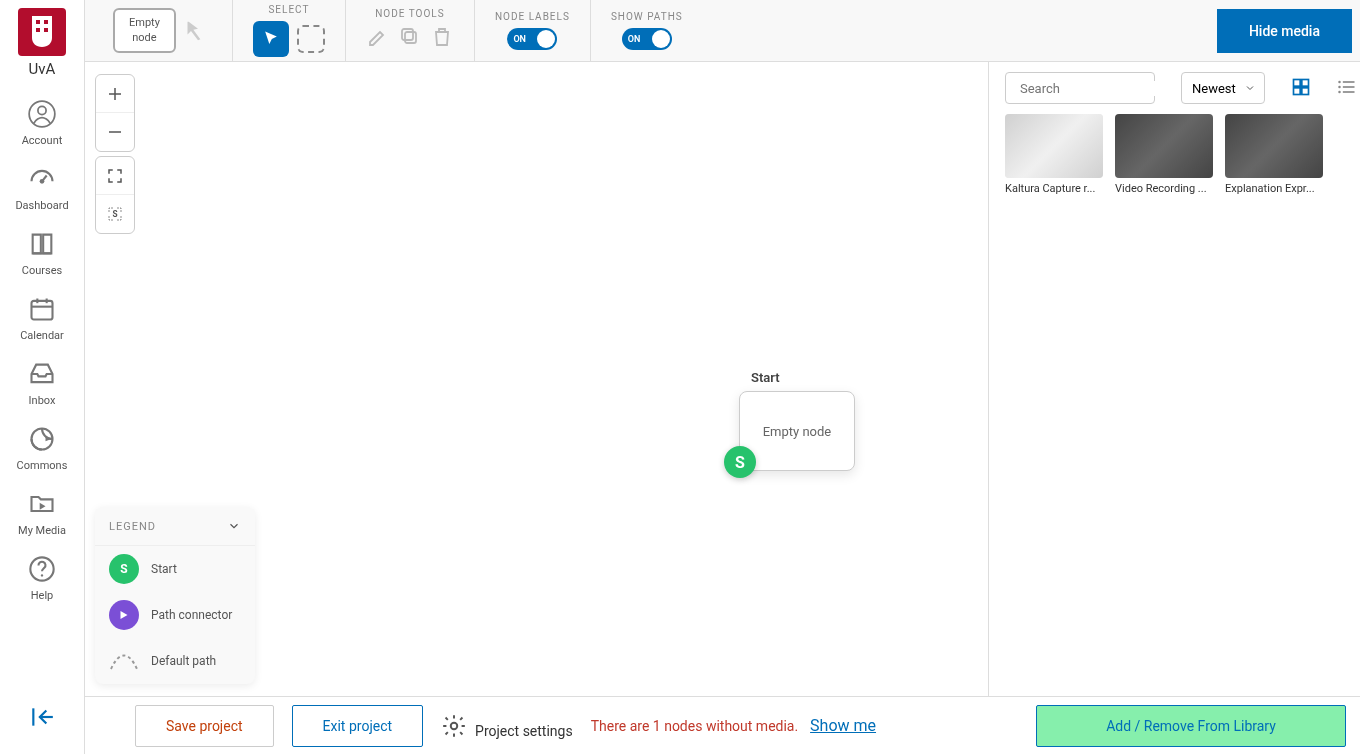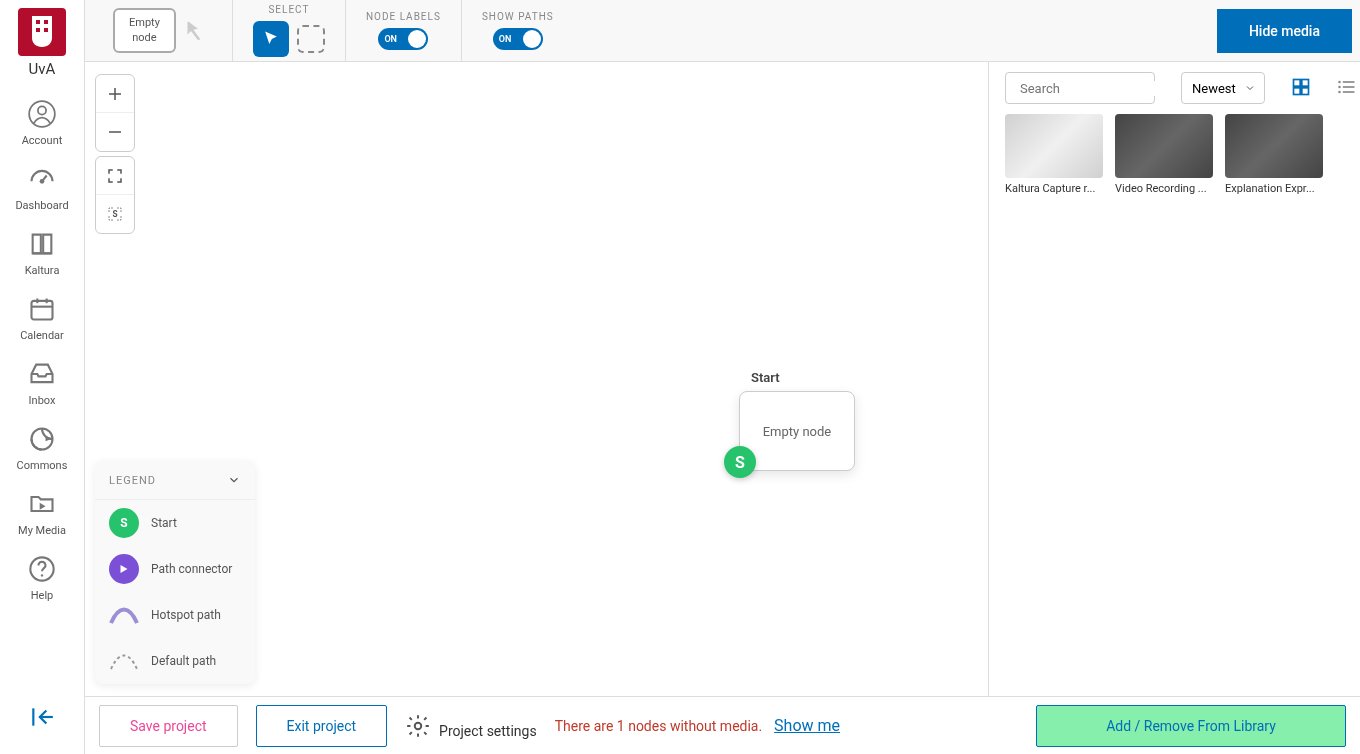--- a/index.html
+++ b/index.html
@@ -67,21 +67,21 @@
     .view-toggle-btn.active { color: #006eb8; }
     .media-grid { display: flex; gap: 12px; flex-wrap: wrap; }
     .media-card { width: 98px; }
     .media-thumb { width: 98px; height: 64px; background: #e8e8e8; border-radius: 4px; position: relative; overflow: hidden; cursor: grab; }
     .media-thumb::after { content:''; position:absolute; inset:0; background: linear-gradient(135deg, #d0d0d0 0%, #f0f0f0 50%, #d0d0d0 100%); }
     .media-thumb.dark::after { background: linear-gradient(135deg, #444 0%, #666 50%, #444 100%); }
     .media-title { font-size: 11px; color: #333; margin-top: 4px; white-space: nowrap; overflow: hidden; text-overflow: ellipsis; }
     
     
     .bottom-bar { height: 58px; background: #fff; border-top: 1px solid #ddd; display: flex; align-items: center; padding: 0 14px; gap: 18px; }
-    .save-btn { border: 1px solid #ccc; background: #fff; color: #ec4899; padding: 12px 30px; font-size: 14px; border-radius: 2px; cursor: not-allowed; }
+    .save-btn { border: 1px solid #ccc; background: #fff; color: #c2410c; padding: 12px 30px; font-size: 14px; border-radius: 2px; cursor: not-allowed; margin-left: 36px; }
     .exit-btn { border: 1px solid #006eb8; background: #fff; color: #006eb8; padding: 12px 30px; font-size: 14px; border-radius: 2px; cursor: pointer; }
     .settings-link { display: flex; align-items: flex-end; gap: 8px; color: #333; font-size: 14px; cursor: pointer; }
     .warning-text { color: #c0392b; font-size: 14px; }
     .show-me-link { color: #006eb8; text-decoration: underline; cursor: pointer; }
     .add-remove-btn { margin-left: auto; border: 1px solid #006eb8; color: #006eb8; background: #86efac; padding: 12px 60px; font-size: 14px; cursor: pointer; border-radius: 2px; width: 310px; }
   </style>
 </head>
 <body>
 
 <div class="nav-sidebar">
@@ -114,21 +114,21 @@
     <div class="nav-label">Dashboard</div>
   </div>
 
   <div class="nav-item">
     <div class="nav-icon">
       <svg width="28" height="28" viewBox="0 0 24 24">
           <path d="M4 4h7v16H4zM13 4h7v16h-7z" fill="none" stroke="#777" stroke-width="1.8"></path>
           <line x1="4" y1="20" x2="20" y2="20" stroke="#777" stroke-width="1.8"></line>
         </svg>
     </div>
-    <div class="nav-label">Kaltura</div>
+    <div class="nav-label">Courses</div>
   </div>
 
   <div class="nav-item">
     <div class="nav-icon">
       <svg width="28" height="28" viewBox="0 0 24 24">
           <rect x="3" y="5" width="18" height="16" rx="2" fill="none" stroke="#777" stroke-width="1.8"></rect>
           <line x1="3" y1="10" x2="21" y2="10" stroke="#777" stroke-width="1.8"></line>
           <line x1="8" y1="3" x2="8" y2="7" stroke="#777" stroke-width="1.8"></line>
           <line x1="16" y1="3" x2="16" y2="7" stroke="#777" stroke-width="1.8"></line>
         </svg>
@@ -205,20 +205,41 @@
       <div class="tool-row">
         <div class="tool-btn active">
           <svg width="20" height="20" viewBox="0 0 24 24">
               <path d="M5 3l5 15 3-6 6-3L5 3z" fill="#fff"></path>
             </svg>
         </div>
         <div class="tool-btn dashed-box" style="width:28px;height:28px;"></div>
       </div>
     </div>
 
+    <div class="toolbar-section">
+      <div class="toolbar-section-label">NODE TOOLS</div>
+      <div class="tool-row">
+        <div class="node-tool-btn">
+          <svg width="24" height="24" viewBox="0 0 24 24">
+              <path d="M4 17l10-10 3 3L7 20H4v-3z" fill="none" stroke="#bbb" stroke-width="1.8"></path>
+            </svg>
+        </div>
+        <div class="node-tool-btn">
+          <svg width="24" height="24" viewBox="0 0 24 24">
+              <rect x="7" y="7" width="11" height="11" rx="2" fill="none" stroke="#bbb" stroke-width="1.8"></rect>
+              <rect x="4" y="4" width="11" height="11" rx="2" fill="none" stroke="#bbb" stroke-width="1.8"></rect>
+            </svg>
+        </div>
+        <div class="node-tool-btn">
+          <svg width="24" height="24" viewBox="0 0 24 24">
+              <path d="M6 7h12l-1 13H7L6 7zm3-3h6v3H9V4z" fill="none" stroke="#bbb" stroke-width="1.8"></path>
+            </svg>
+        </div>
+      </div>
+    </div>
 
     <div class="toolbar-section">
       <div class="toolbar-section-label">NODE LABELS</div>
       <div class="toggle">
         <span class="toggle-label">ON</span>
         <div class="toggle-knob"></div>
       </div>
     </div>
 
     <div class="toolbar-section">
@@ -291,28 +312,20 @@
                 <svg width="14" height="14" viewBox="0 0 24 24">
                   <polygon points="6,5 18,12 6,19" fill="#fff"></polygon>
                 </svg>
               </div>
             </div>
           <span>Path connector</span>
         </div>
         <div class="legend-item">
           <div class="legend-icon">
               <svg width="30" height="24" viewBox="0 0 30 24">
-                <path d="M2 20 C 10 2, 20 2, 28 20" fill="none" stroke="#9b8fd6" stroke-width="4"></path>
-              </svg>
-            </div>
-          <span>Hotspot path</span>
-        </div>
-        <div class="legend-item">
-          <div class="legend-icon">
-              <svg width="30" height="24" viewBox="0 0 30 24">
                 <path d="M2 20 C 10 2, 20 2, 28 20" fill="none" stroke="#999" stroke-width="2" stroke-dasharray="3 3"></path>
               </svg>
             </div>
           <span>Default path</span>
         </div>
       </div>
 
     </div>
 
     <div class="media-sidebar">

